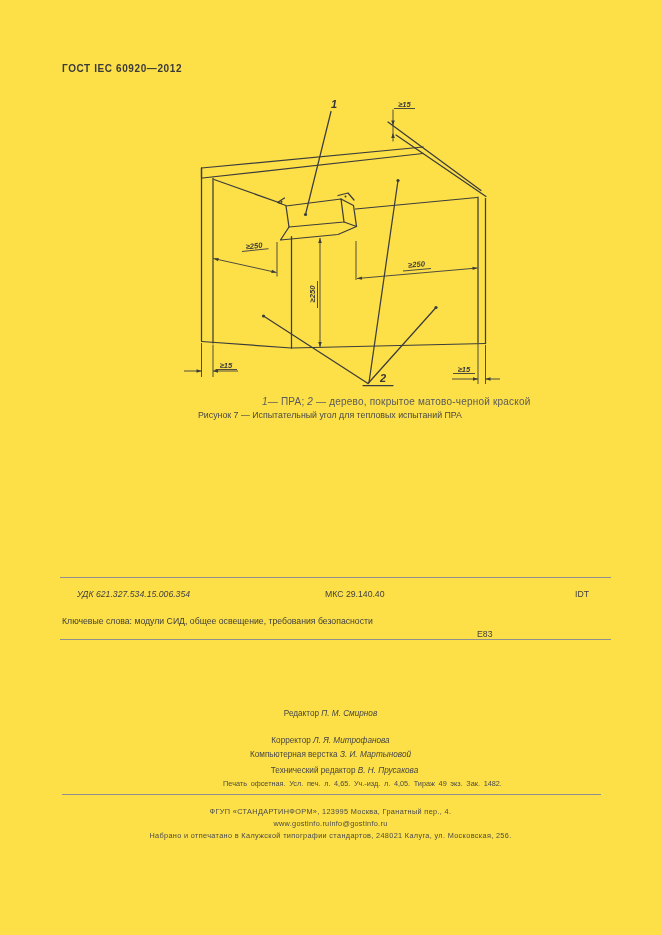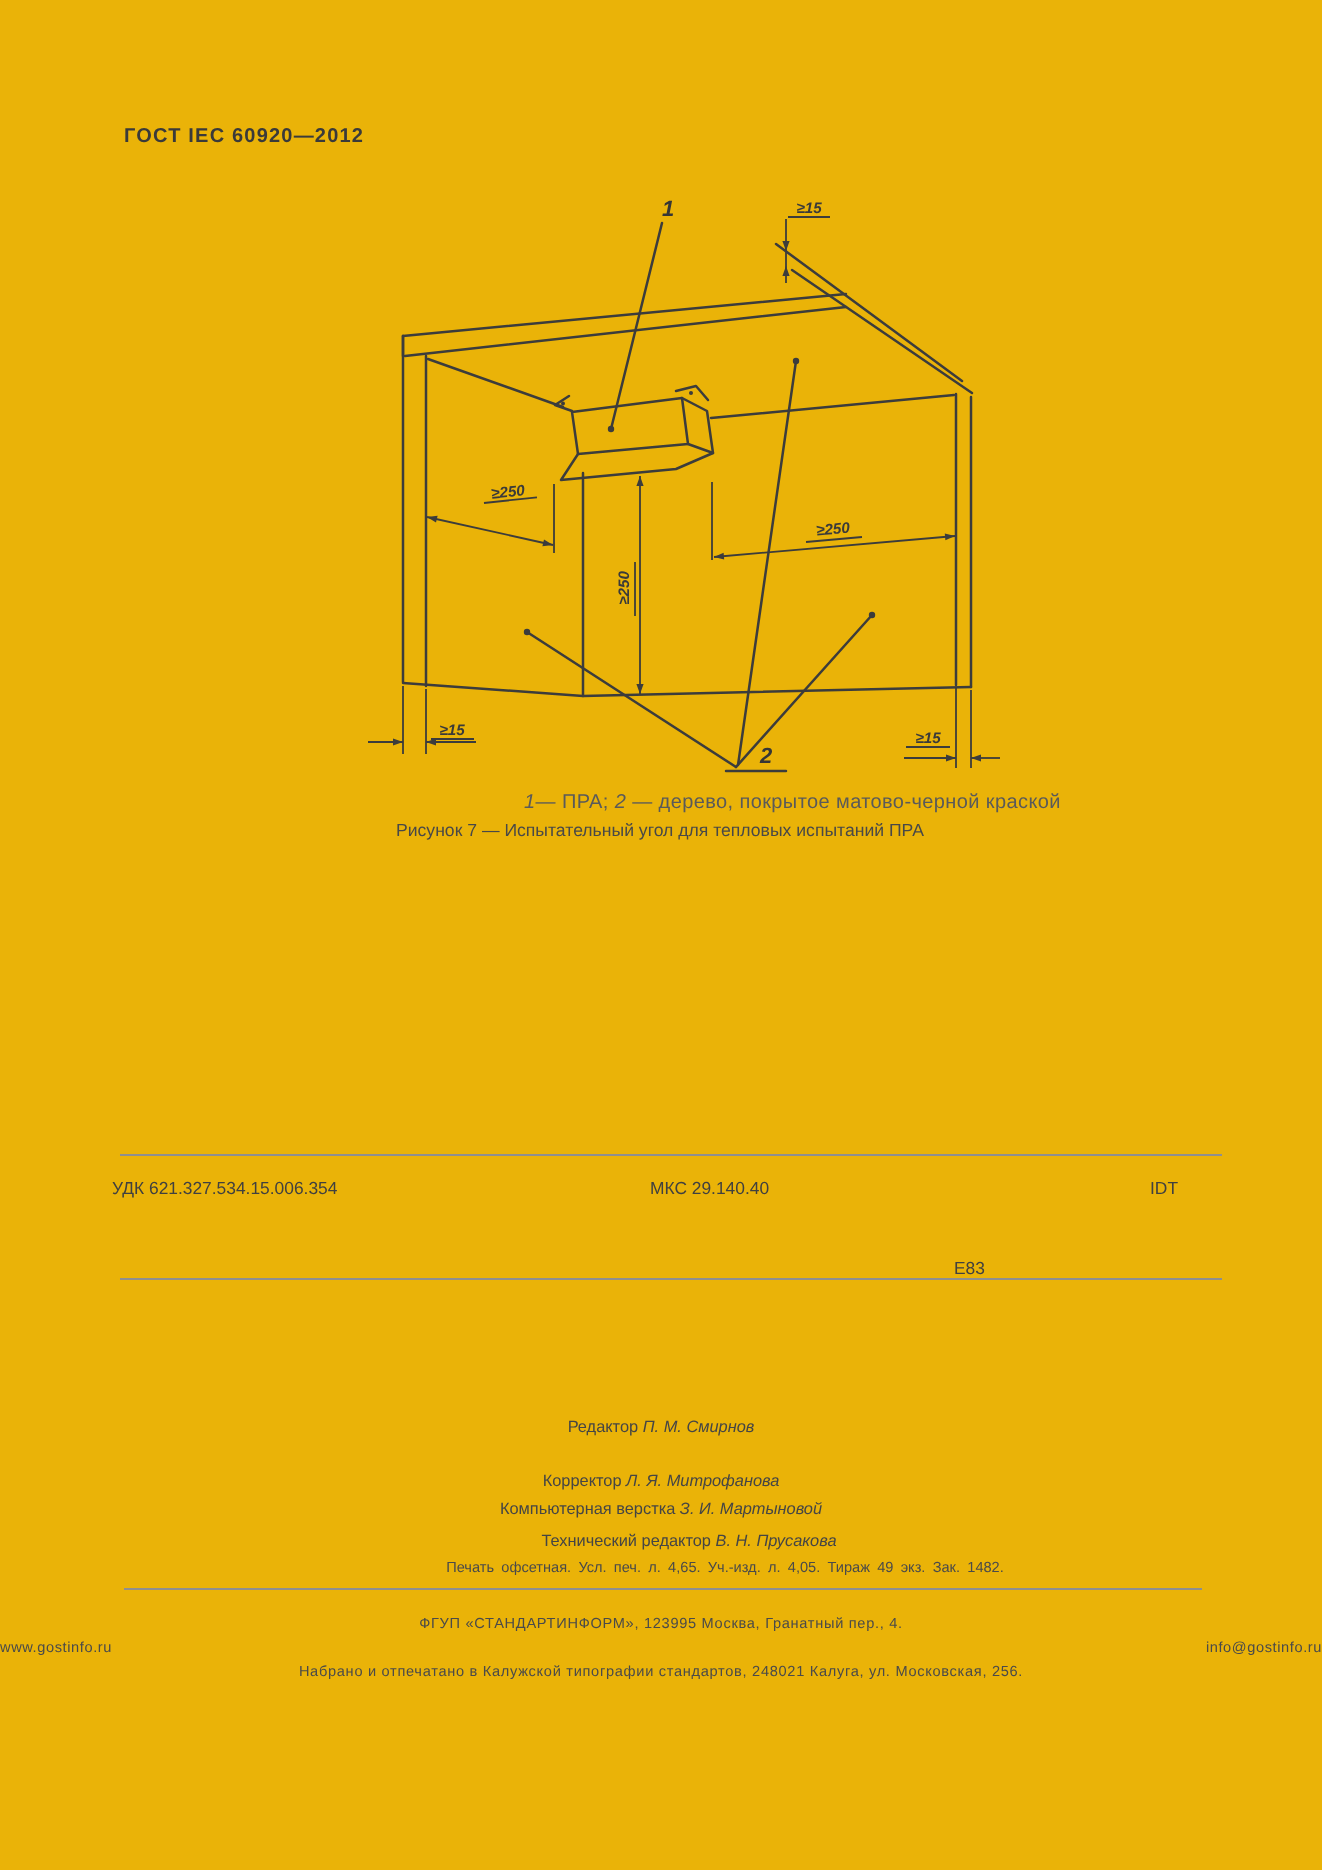--- a/index.html
+++ b/index.html
@@ -1,42 +1,42 @@
 <!DOCTYPE html>
 <html><head>
 <meta charset="utf-8">
 <style>
   html,body{margin:0;padding:0;background:#e8e8e8;}
   .page{
-    position:relative;width:661px;height:935px;background:#eab308;
+    position:relative;width:661px;height:935px;background:#fde047;
     font-family:"Liberation Sans","DejaVu Sans",sans-serif;color:#3d3d3d;
     overflow:hidden;margin:0 auto;
   }
   .abs{position:absolute;white-space:nowrap;}
   .doc-header{left:62px;top:63px;font-size:10px;font-weight:bold;letter-spacing:.6px;color:#3a3a3a;}
   .figure-wrap{left:150px;top:85px;width:350px;height:315px;}
   .cap1{left:262px;top:396px;font-size:10px;color:#5a5a5a;letter-spacing:.2px;}
   .cap1 i{font-style:italic;}
   .cap2{left:198px;top:410px;font-size:8.8px;color:#484848;}
   .rule{position:absolute;height:0;border-top:1px solid #8f8f8f;}
   .rule1{left:60px;top:577px;width:551px;}
   .rule2{left:60px;top:639px;width:551px;}
   .rule3{left:62px;top:794px;width:539px;}
   .idx{top:589px;font-size:8.7px;color:#404040;}
-  .idx-udk{left:56px;}
+  .idx-udk{left:77px;font-style:italic;}
   .idx-mks{left:325px;}
   .idx-e{left:477px;margin-top:40px;}
   .idx-idt{left:575px;}
   .keywords{left:62px;top:616px;font-size:8.7px;color:#404040;}
   .center-line{left:0;width:661px;text-align:center;}
   .credit{font-size:8.2px;color:#454545;}
   .credit .nm{font-style:italic;}
   .colophon{font-size:7.3px;color:#4a4a4a;word-spacing:1.6px;}
   .pub{font-size:7.3px;color:#4a4a4a;letter-spacing:.35px;}
-  .pub-contacts{display:flex;justify-content:space-between;letter-spacing:.3px;}
+  .pub-contacts{display:flex;justify-content:center;letter-spacing:.3px;}
   
   svg .ln{stroke:#3c3c3c;stroke-width:1.25;fill:none;stroke-linecap:round;stroke-linejoin:round;}
   svg .thin{stroke:#3c3c3c;stroke-width:0.9;fill:none;}
   svg .arr{fill:#3c3c3c;stroke:none;}
   svg .dimtxt{font-family:"Liberation Sans","DejaVu Sans",sans-serif;font-size:7.6px;font-style:italic;font-weight:bold;fill:#3a3a3a;}
   svg .callout{font-family:"Liberation Sans","DejaVu Sans",sans-serif;font-size:11px;font-style:italic;font-weight:bold;fill:#363636;}
 </style>
 </head>
 <body>
 
@@ -152,20 +152,21 @@
   </div>
 
   <div class="abs cap1"><i>1</i><span>— ПРА; </span><i>2</i><span> — дерево, покрытое матово-черной краской</span></div>
   <div class="abs cap2">Рисунок 7 — Испытательный угол для тепловых испытаний ПРА</div>
 
   <div class="rule rule1"></div>
   <div class="abs idx idx-udk">УДК 621.327.534.15.006.354</div>
   <div class="abs idx idx-mks">МКС 29.140.40</div>
   <div class="abs idx idx-e">Е83</div>
   <div class="abs idx idx-idt">IDT</div>
+  <div class="abs keywords">Ключевые слова: модули СИД, общее освещение,  требования безопасности</div>
   <div class="rule rule2"></div>
 
   <div class="abs center-line credit" style="top:709px;"><span>Редактор </span><span class="nm">П. М. Смирнов</span></div>
   <div class="abs center-line credit" style="top:766px;padding-left:14px;"><span>Технический редактор </span><span class="nm">В. Н. Прусакова</span></div>
   <div class="abs center-line credit" style="top:736px;"><span>Корректор </span><span class="nm">Л. Я. Митрофанова</span></div>
   <div class="abs center-line credit" style="top:749.5px;"><span>Компьютерная верстка </span><span class="nm">З. И. Мартыновой</span></div>
 
   <div class="abs center-line colophon" style="top:778.5px;padding-left:32px;">Печать офсетная.  Усл. печ. л. 4,65.  Уч.-изд. л. 4,05.  Тираж 49 экз.  Зак. 1482.</div>
 
   <div class="rule rule3"></div>

